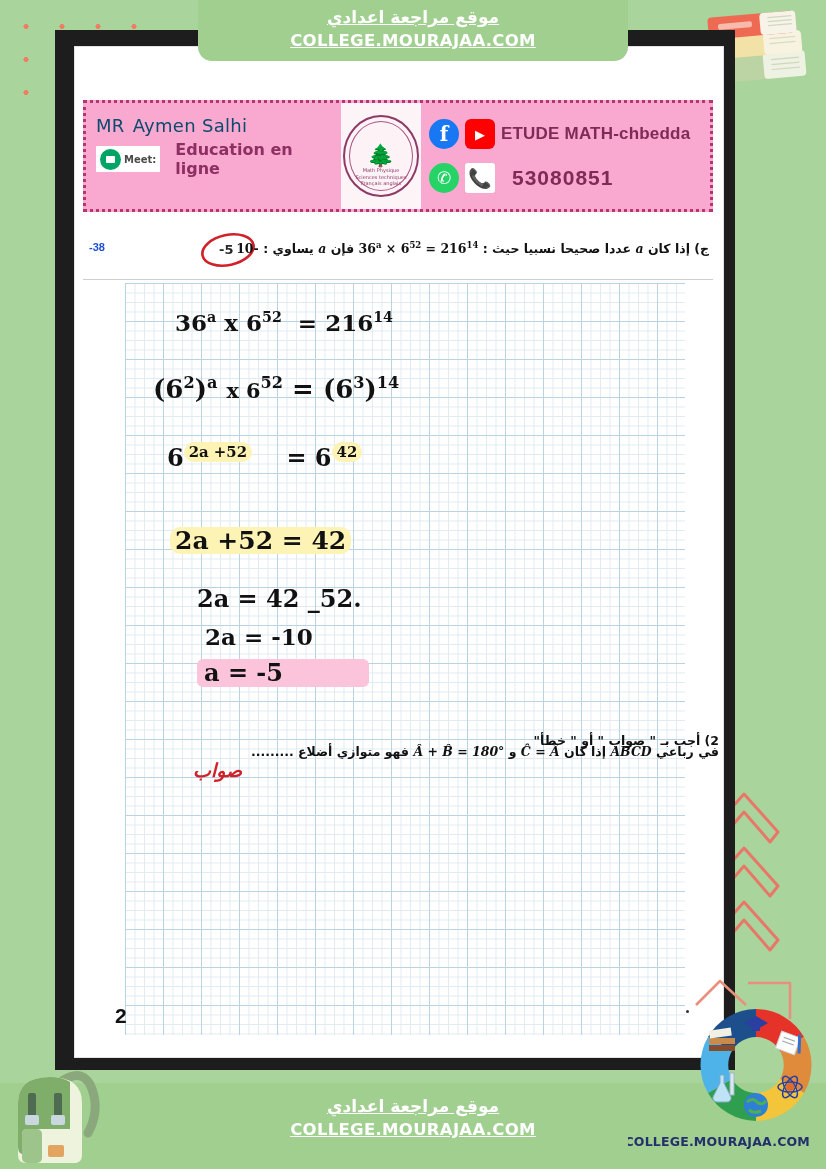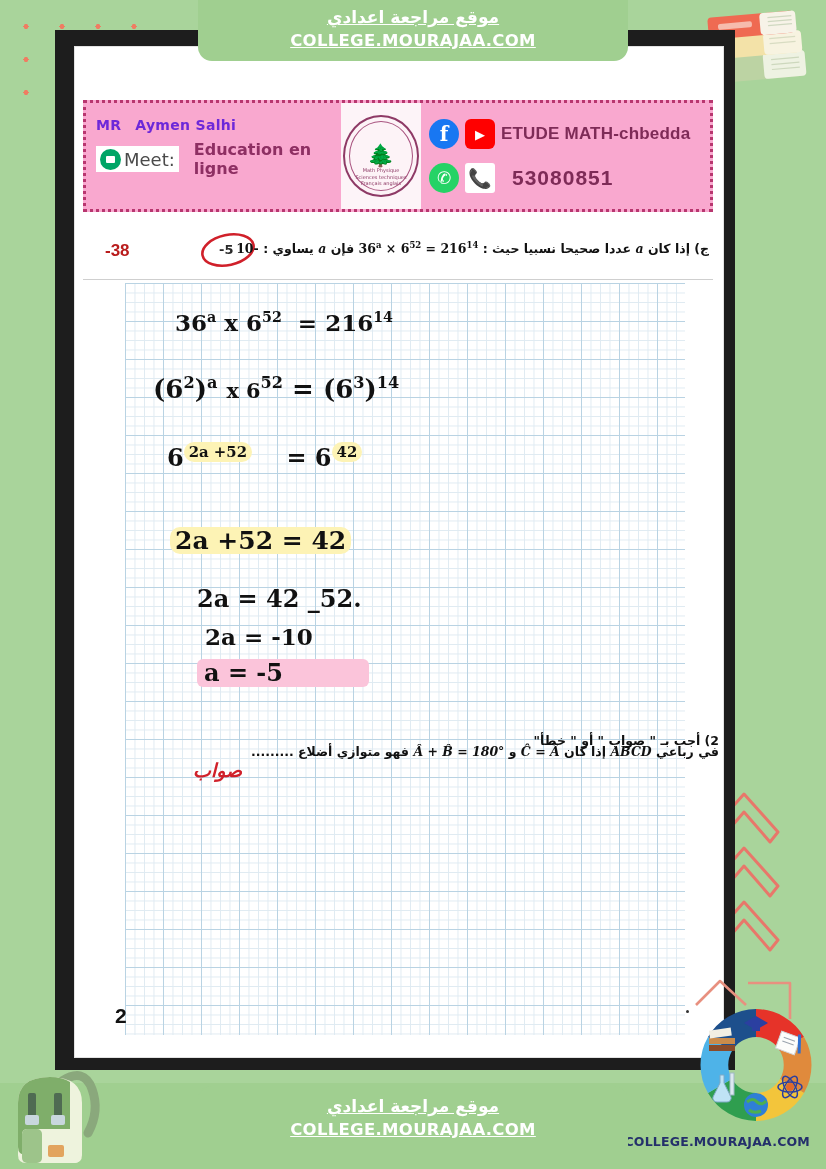--- a/index.html
+++ b/index.html
@@ -62,35 +62,35 @@
   .banner{
     position:absolute;left:8px;top:53px;width:630px;height:112px;
     background:#f9a8cf;
     border:3px dotted #b8366f;
     box-sizing:border-box;
     display:flex;align-items:stretch;
   }
   .banner-left{width:255px;padding:7px 0 0 10px;box-sizing:border-box;}
   .bl-row{display:flex;align-items:center;margin-bottom:4px;height:30px;}
   .teacher{
-    font-size:14px;font-weight:bold;color:#6d28d9;letter-spacing:.3px;
+    font-size:18px;font-weight:normal;color:#0c4a6e;letter-spacing:.3px;
   }
   .meet-chip{
     background:#ffffff;height:26px;display:flex;align-items:center;
     padding:0 4px;margin-right:3px;
   }
   .meet-ic{
     width:21px;height:21px;border-radius:50%;background:#00a566;
     display:flex;align-items:center;justify-content:center;margin-right:3px;
     position:relative;
   }
   .meet-ic:after{
     content:"";width:9px;height:7px;background:#fff;border-radius:1px;
   }
-  .meet-lbl{font-size:18px;color:#4a4a4a;font-weight:400;}
+  .meet-lbl{font-size:10px;color:#4a4a4a;font-weight:700;}
   .meet-txt{font-size:16px;font-weight:bold;color:#8e2f63;margin-left:12px;}
   .classe-lbl{font-size:16px;font-weight:bold;color:#8e2f63;}
   .classe-val{font-size:17px;font-weight:bold;color:#8e2f63;
     font-family:"DejaVu Serif", serif;margin-left:8px;}
   
   .stamp{
     width:80px;display:flex;align-items:center;justify-content:center;
     background:#fdf4f8;
   }
   .stamp-circle{
@@ -125,22 +125,22 @@
   }
   .br-num{
     font-size:21px;font-weight:bold;color:#7e2b57;letter-spacing:1px;
     margin-left:11px;font-family:"Liberation Sans", sans-serif;
   }
   
   .qrow{
     position:absolute;left:8px;top:178px;width:630px;height:54px;
     border-bottom:1px solid #cfcfcf;
   }
-  .opt-38{position:absolute;left:6px;top:16px;font-size:17px;font-weight:bold;color:#b91c1c;
-    font-family:"Liberation Sans",sans-serif;margin-left:16px;}
+  .opt-38{position:absolute;left:6px;top:16px;font-size:11px;font-weight:bold;color:#1d4ed8;
+    font-family:"Liberation Sans",sans-serif;}
   .opt-5{position:absolute;left:136px;top:17px;font-size:13px;font-weight:bold;color:#2a2a2a;}
   .circle-red{
     position:absolute;left:114px;top:4px;width:62px;height:40px;
   }
   .q-ar{
     position:absolute;right:4px;top:15px;direction:rtl;
     font-size:12.5px;font-weight:bold;color:#111;white-space:nowrap;
   }
   .q-ar .lat{font-family:"DejaVu Serif",serif;font-style:italic;}
   .q-ar sup{font-size:8.5px;}
@@ -234,21 +234,21 @@
   <div class="en">COLLEGE.MOURAJAA.COM</div>
 </div>
 
 <div class="doc-frame"></div>
 <div class="doc-page">
 
   <div class="banner">
     <div class="banner-left">
       <div class="bl-row">
         <span class="teacher">MR</span>
-        <span class="teacher" style="margin-left:14px">Aymen Salhi</span>
+        <span class="teacher" style="margin-left:8px">Aymen Salhi</span>
       </div>
       <div class="bl-row">
         <span class="meet-chip">
           <span class="meet-ic"></span>
           <span class="meet-lbl">Meet:</span>
         </span>
         <span class="meet-txt">Education en ligne</span>
       </div>
     </div>
 

